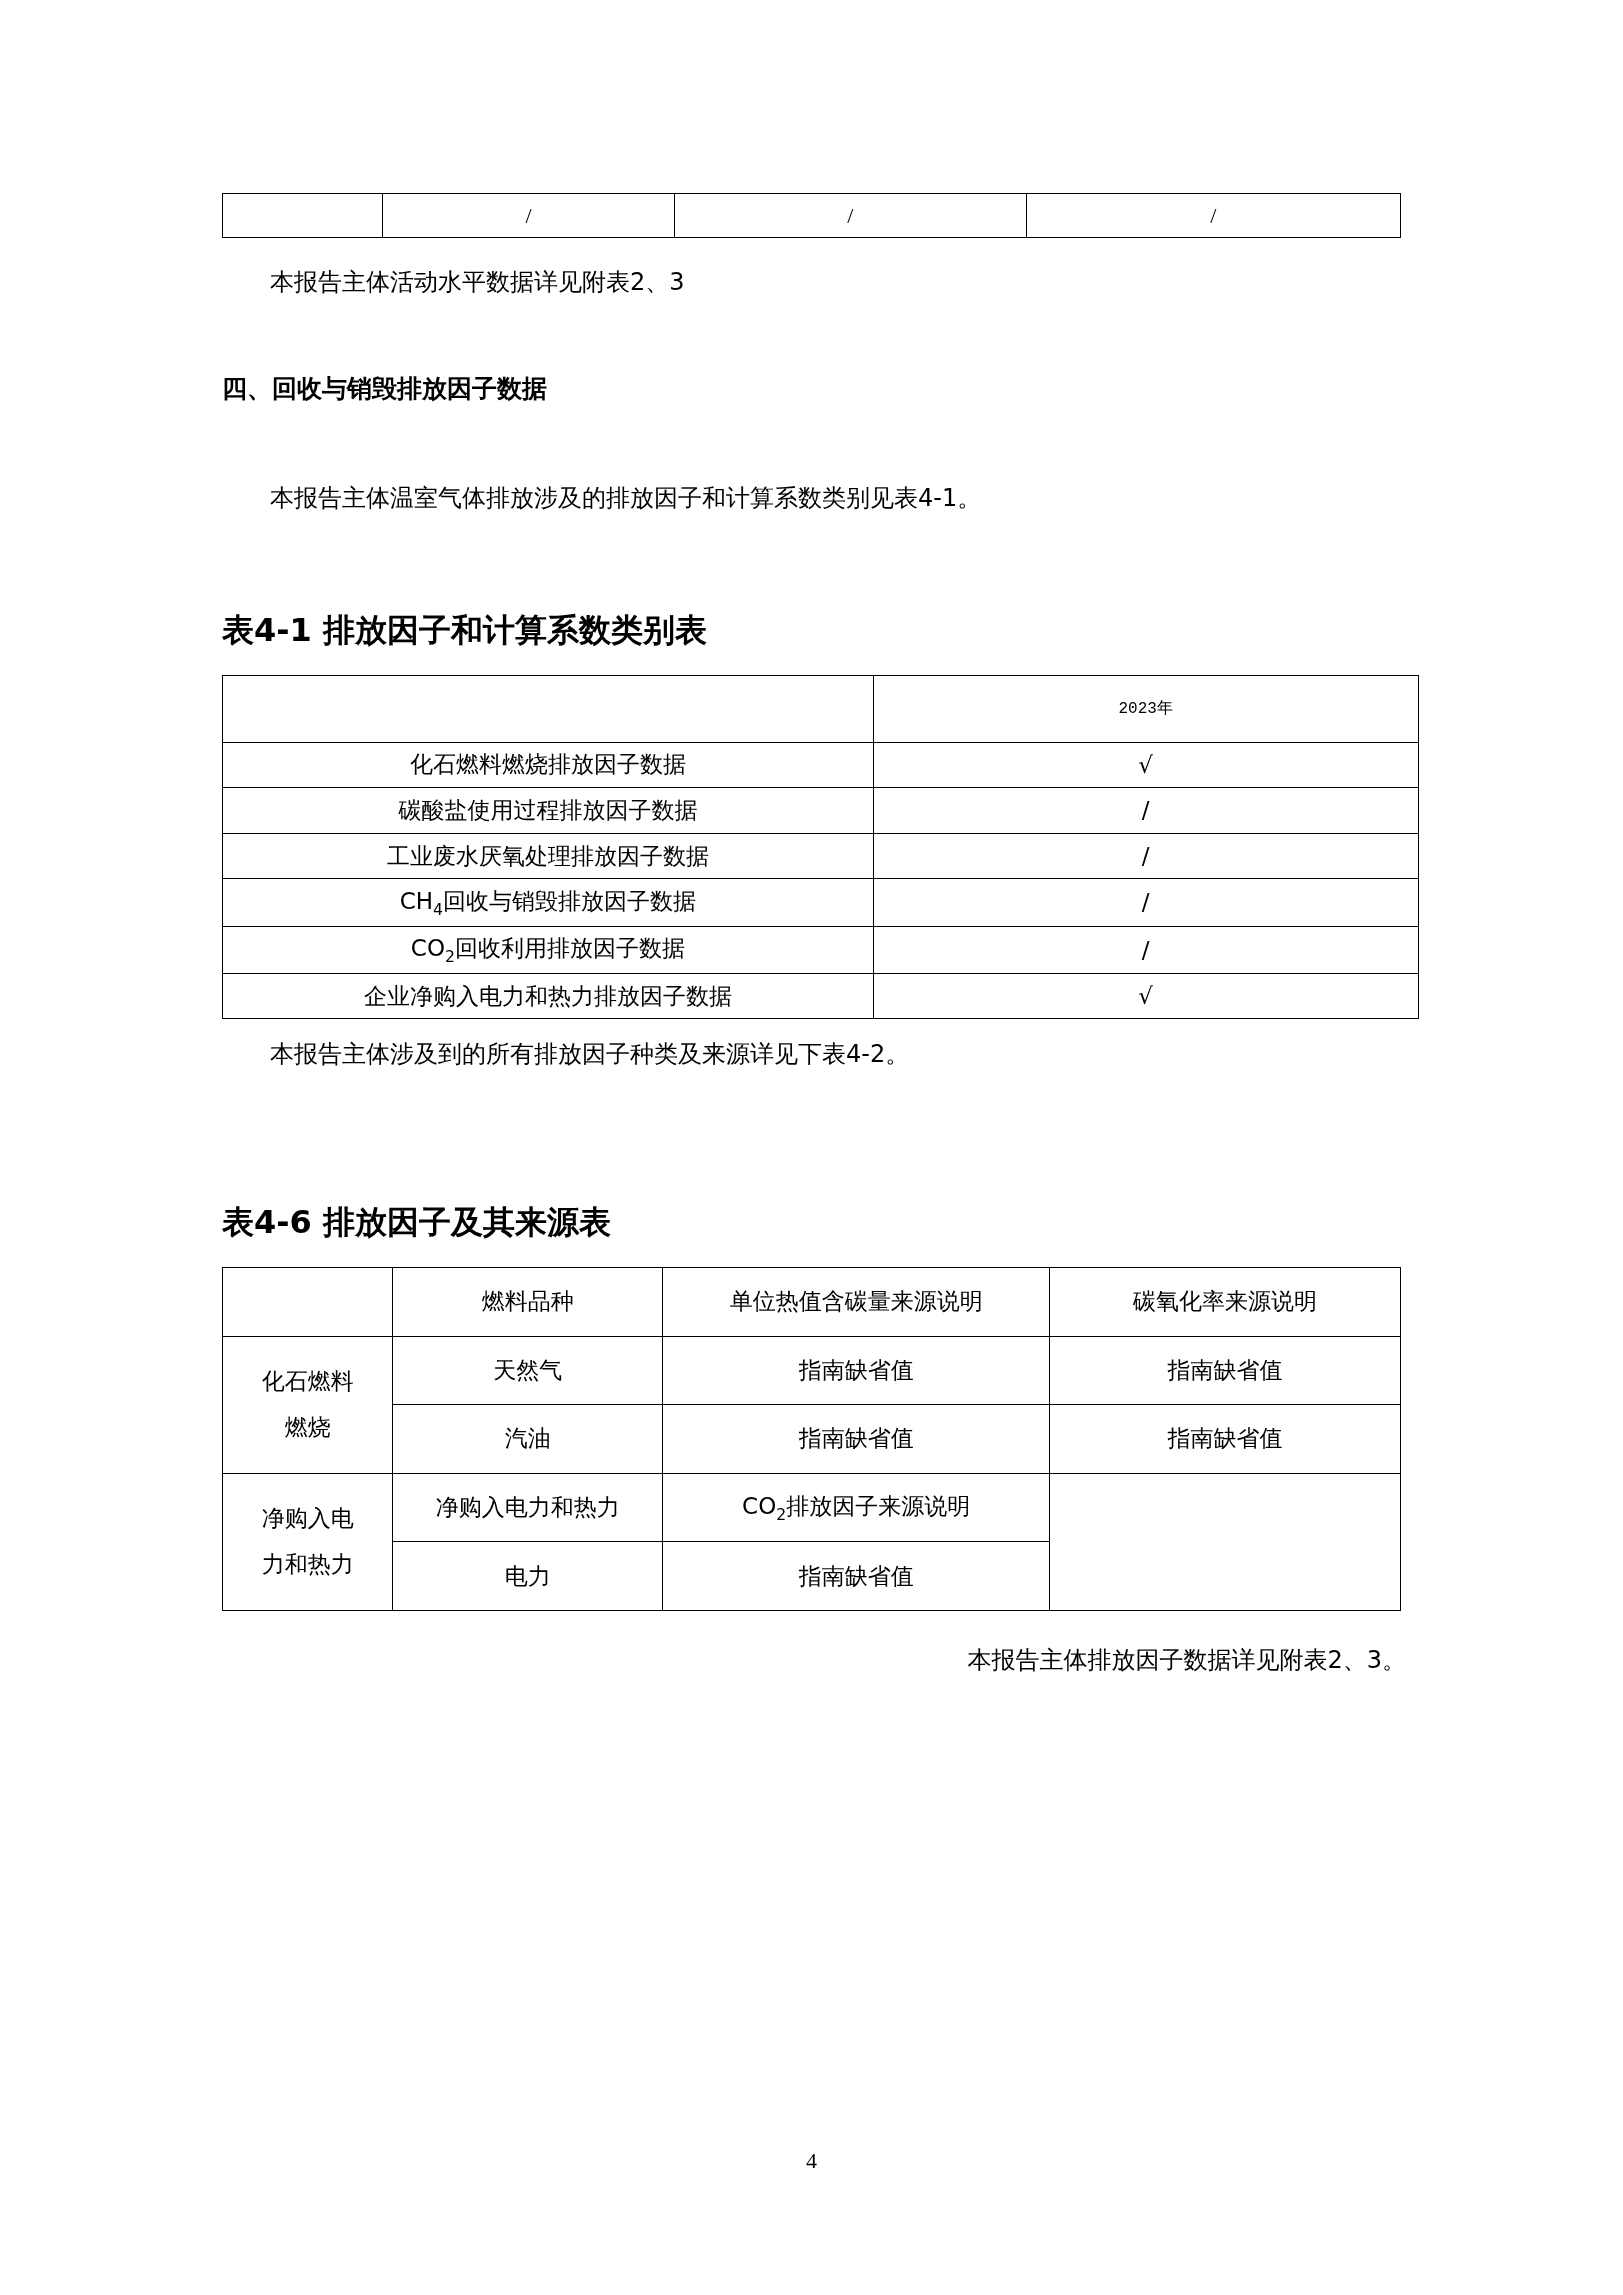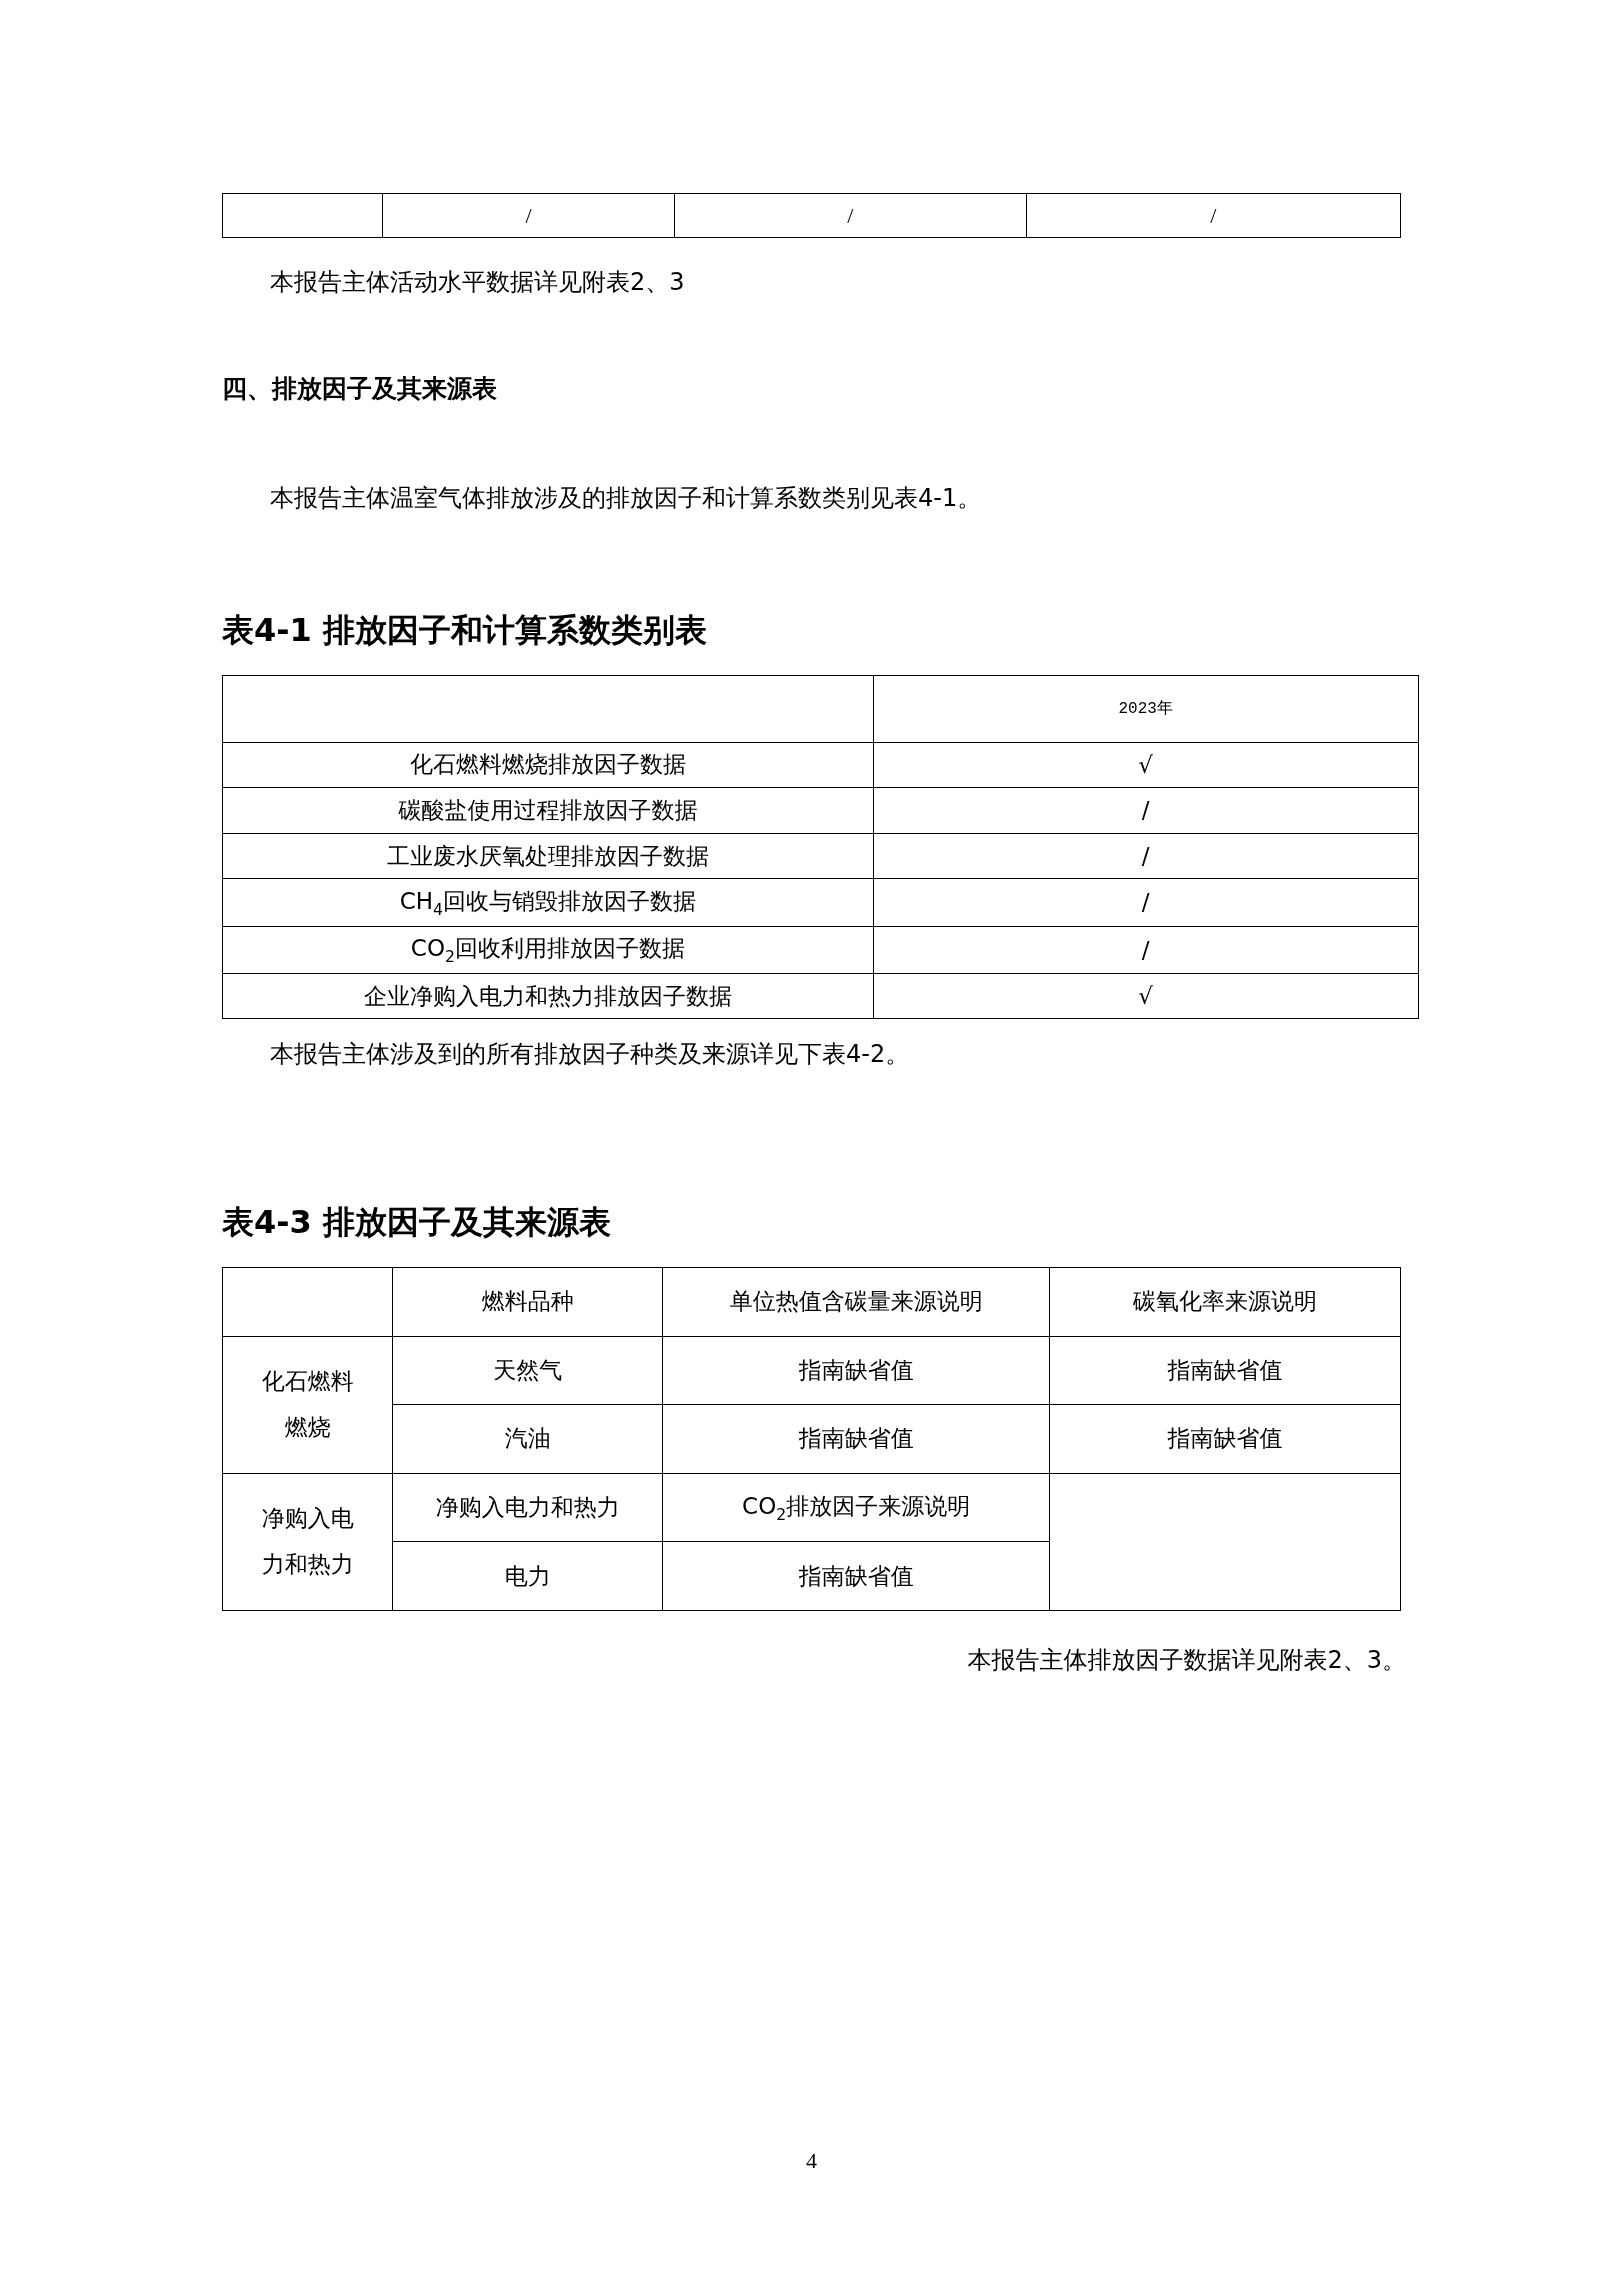--- a/index.html
+++ b/index.html
@@ -117,21 +117,21 @@
       <td style="width:114px;"></td>
       <td style="width:211px;">/</td>
       <td style="width:254px;">/</td>
       <td style="width:271px;">/</td>
     </tr>
   </tbody>
     </table>
 
   <div class="content para para-indent" style="top:262px; position:absolute; left:222px; width:1184px;">本报告主体活动水平数据详见附表2、3</div>
 
-  <div class="content section-heading" style="position:absolute; left:222px; top:372px; width:1184px;">四、排放因子及其来源表</div>
+  <div class="content section-heading" style="position:absolute; left:222px; top:372px; width:1184px;">四、回收与销毁排放因子数据</div>
 
   <div class="content para para-indent" style="position:absolute; left:222px; top:478px; width:1184px;">本报告主体温室气体排放涉及的排放因子和计算系数类别见表4-1。</div>
 
   <div class="blk-41" style="width:1184px;">
     <div class="table-caption" style="width:1179px; margin-bottom:22px;">表4-1 排放因子和计算系数类别表</div>
 
     <table class="doc-table">
       <tbody>
           <tr>
         <td style="width:643px; height:52px;"></td>
@@ -161,21 +161,21 @@
         <td>企业净购入电力和热力排放因子数据</td>
         <td class="check">√</td>
       </tr>
     </tbody>
       </table>
 
     <div class="para para-indent" style="margin-top:15px; width:1184px;">本报告主体涉及到的所有排放因子种类及来源详见下表4-2。</div>
   </div>
 
   <div class="blk-42" style="width:1184px;">
-    <div class="table-caption" style="width:1179px; margin-bottom:22px;">表4-3 排放因子及其来源表</div>
+    <div class="table-caption" style="width:1179px; margin-bottom:22px;">表4-6 排放因子及其来源表</div>
 
     <table class="doc-table">
       <tbody>
           <tr>
         <td style="width:152px; height:54px;"></td>
         <td style="width:245px;">燃料品种</td>
         <td style="width:355px;">单位热值含碳量来源说明</td>
         <td style="width:321px;">碳氧化率来源说明</td>
       </tr>
       <tr>

